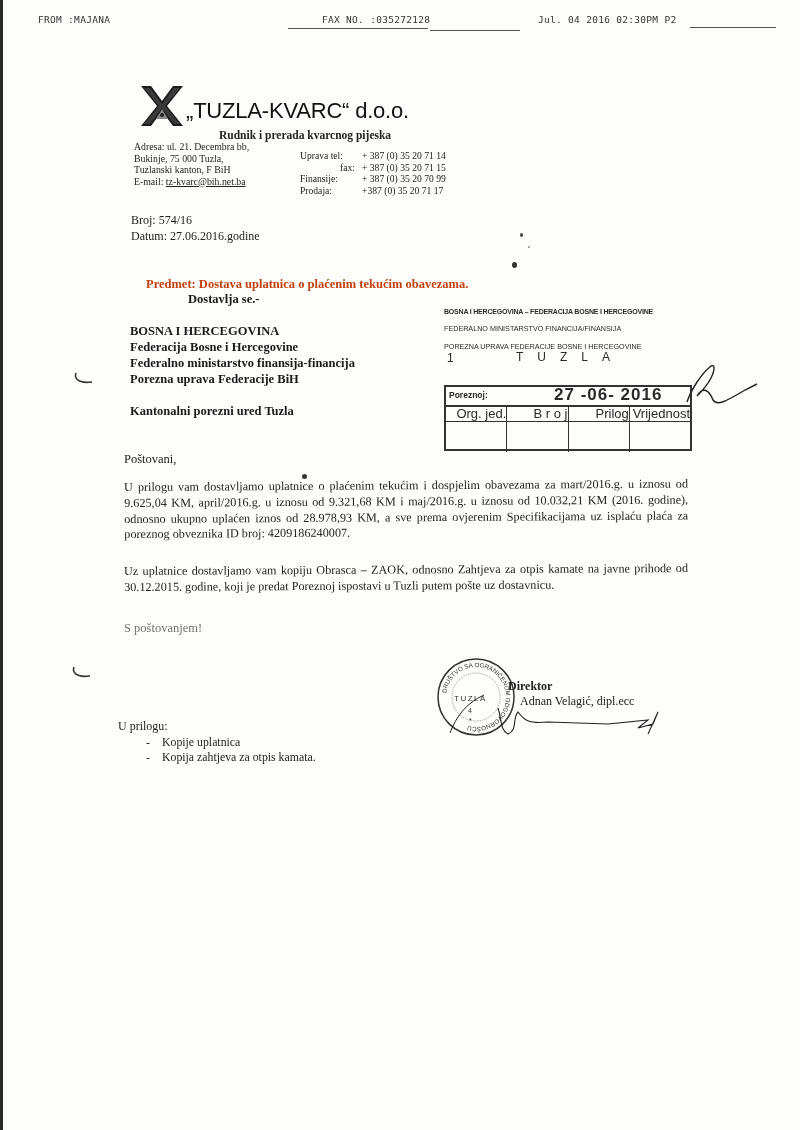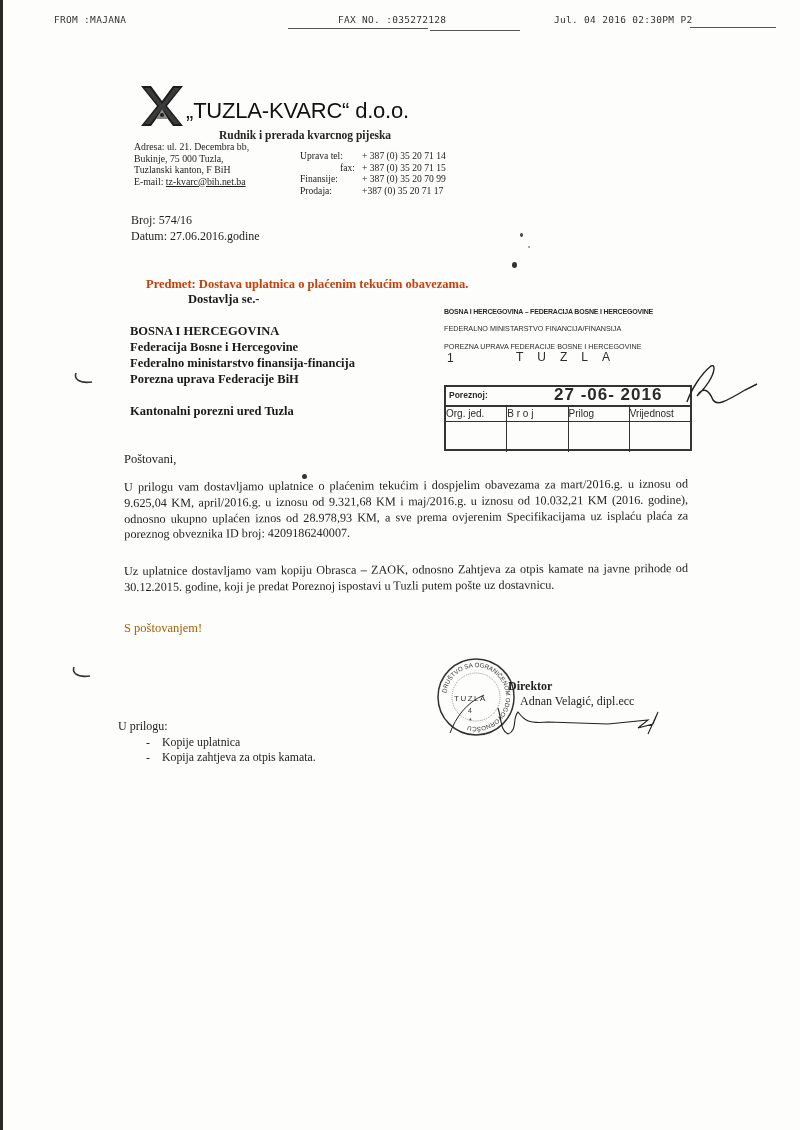--- a/index.html
+++ b/index.html
@@ -6,21 +6,21 @@
   body {
     width: 800px; height: 1130px; position: relative; overflow: hidden;
     background: #fdfdfc;
     font-family: "Liberation Serif", "DejaVu Serif", serif;
     color: #1a1a1a;
   }
   .left-edge { position: absolute; left: 0; top: 0; width: 3px; height: 1130px; background: #2a2a2a; }
   .fax-header {
     position: absolute; top: 14px; left: 0; width: 692px; height: 16px;
     font-family: "DejaVu Sans Mono", "Liberation Mono", monospace;
-    font-size: 9.5px; color: #333; letter-spacing: 0.3px; margin-left: 16px;
+    font-size: 9.5px; color: #333; letter-spacing: 0.3px;
   }
   .fax-header span { position: absolute; top: 0; }
   .fax-from { left: 38px; }
   .fax-no { left: 322px; }
   .fax-date { left: 538px; }
   .fax-line { position: absolute; top: 28px; height: 1px; background: #555; }
 
   
   .logo { position: absolute; left: 141px; top: 86px; width: 42px; height: 40px; }
   .company-name {
@@ -51,39 +51,39 @@
   .stamp .l2, .stamp .l3 { font-size: 7.2px; letter-spacing: 0px; white-space: nowrap; margin-top: 9px; }
   .stamp .l4 { font-size: 14.5px; letter-spacing: 0.6px; white-space: nowrap; margin-top: 1px; }
   .stamp .l5 { position: relative; height: 14px; font-size: 12px; }
   .stamp .l5 .num { position: absolute; left: 3px; top: 0; }
   .stamp .l5 .city { position: absolute; left: 72px; top: -1px; letter-spacing: 14px; }
   .stamp-box { position: absolute; left: 0; top: 77px; width: 248px; height: 66px; border: 2px solid #333; box-sizing: border-box; }
   .stamp-box .recv-row { height: 18px; border-bottom: 2px solid #333; position: relative; }
   .stamp-box .recv-lbl { position: absolute; left: 3px; top: 3px; font-size: 8.5px; font-weight: bold; }
   .stamp-box .recv-date { position: absolute; left: 108px; top: -2px; font-size: 17px; font-weight: bold; letter-spacing: 1px; font-family: "Liberation Sans Narrow", "Liberation Sans", sans-serif; }
   .stamp-box .cols { display: flex; height: 14px; border-bottom: 1.5px solid #333; }
-  .stamp-box .cols div { flex: 1; font-size: 10px; text-align: left; line-height: 13px; border-right: 1.5px solid #333; }
+  .stamp-box .cols div { flex: 1; font-size: 13px; text-align: right; line-height: 13px; border-right: 1.5px solid #333; }
   .stamp-box .cols div:last-child { border-right: none; }
   .stamp-box .cells { display: flex; height: 30px; }
   .stamp-box .cells div { flex: 1; border-right: 1.5px solid #333; }
   .stamp-box .cells div:last-child { border-right: none; }
   .stamp-sig { position: absolute; left: 685px; top: 360px; width: 80px; height: 50px; }
 
   .greeting { position: absolute; left: 124px; top: 452px; font-size: 12.5px; color: #222; }
   .para1 {
     position: absolute; left: 124px; top: 480px; width: 564px;
     font-size: 12.2px; line-height: 15.8px; color: #222; text-align: justify;
     transform: rotate(-0.35deg); transform-origin: left top;
   }
   .para2 {
     position: absolute; left: 124px; top: 563px; width: 564px;
     font-size: 12.2px; line-height: 16px; color: #222; text-align: justify;
     transform: rotate(-0.3deg); transform-origin: left top;
   }
-  .closing { position: absolute; left: 124px; top: 621px; font-size: 12.5px; color: #a16207; }
+  .closing { position: absolute; left: 124px; top: 621px; font-size: 12.5px; color: #737373; }
 
   .seal { position: absolute; left: 436px; top: 657px; width: 80px; height: 80px; }
   .signer { position: absolute; left: 508px; top: 679px; font-size: 12px; line-height: 15px; color: #222; }
   .signer .title { font-weight: bold; margin-left: 0; }
   .signer .name { margin-left: 12px; }
   .sig2 { position: absolute; left: 488px; top: 700px; width: 190px; height: 40px; }
 
   .attach { position: absolute; left: 118px; top: 719px; font-size: 12px; line-height: 15.5px; color: #222; }
   .attach .item { position: relative; padding-left: 44px; font-size: 11.8px; }
   .attach .item .dash { position: absolute; left: 28px; top: 0; }

